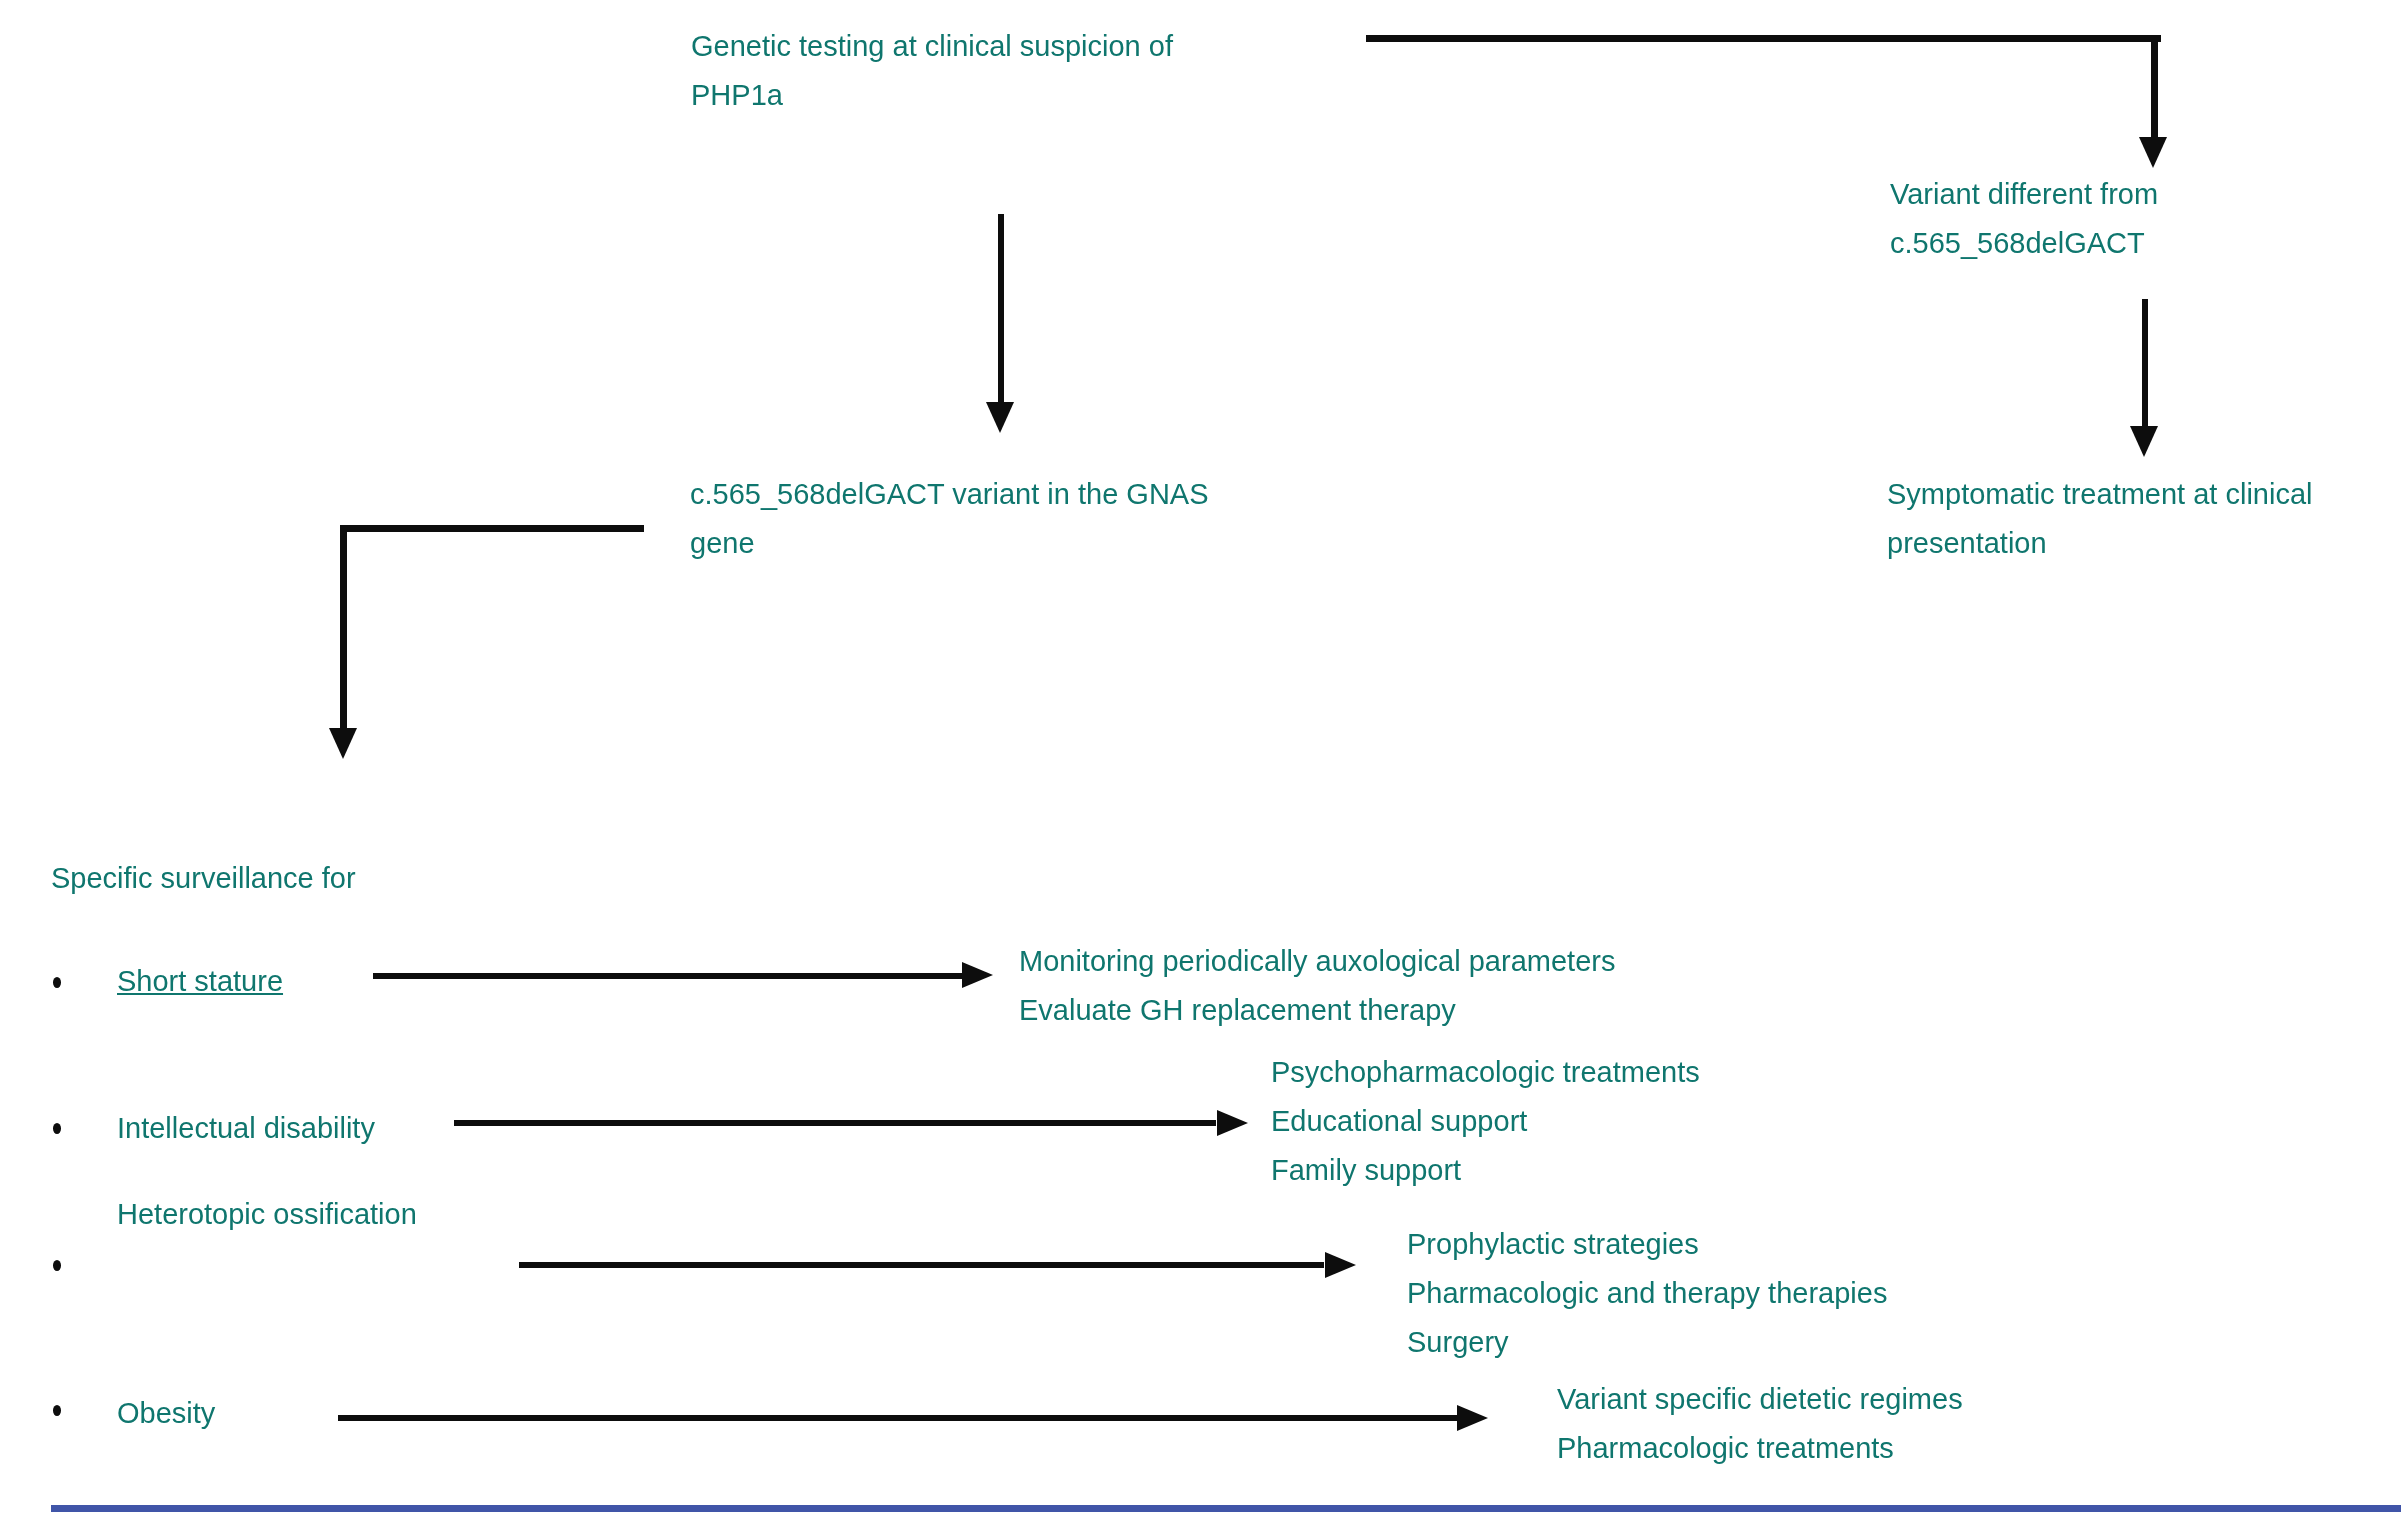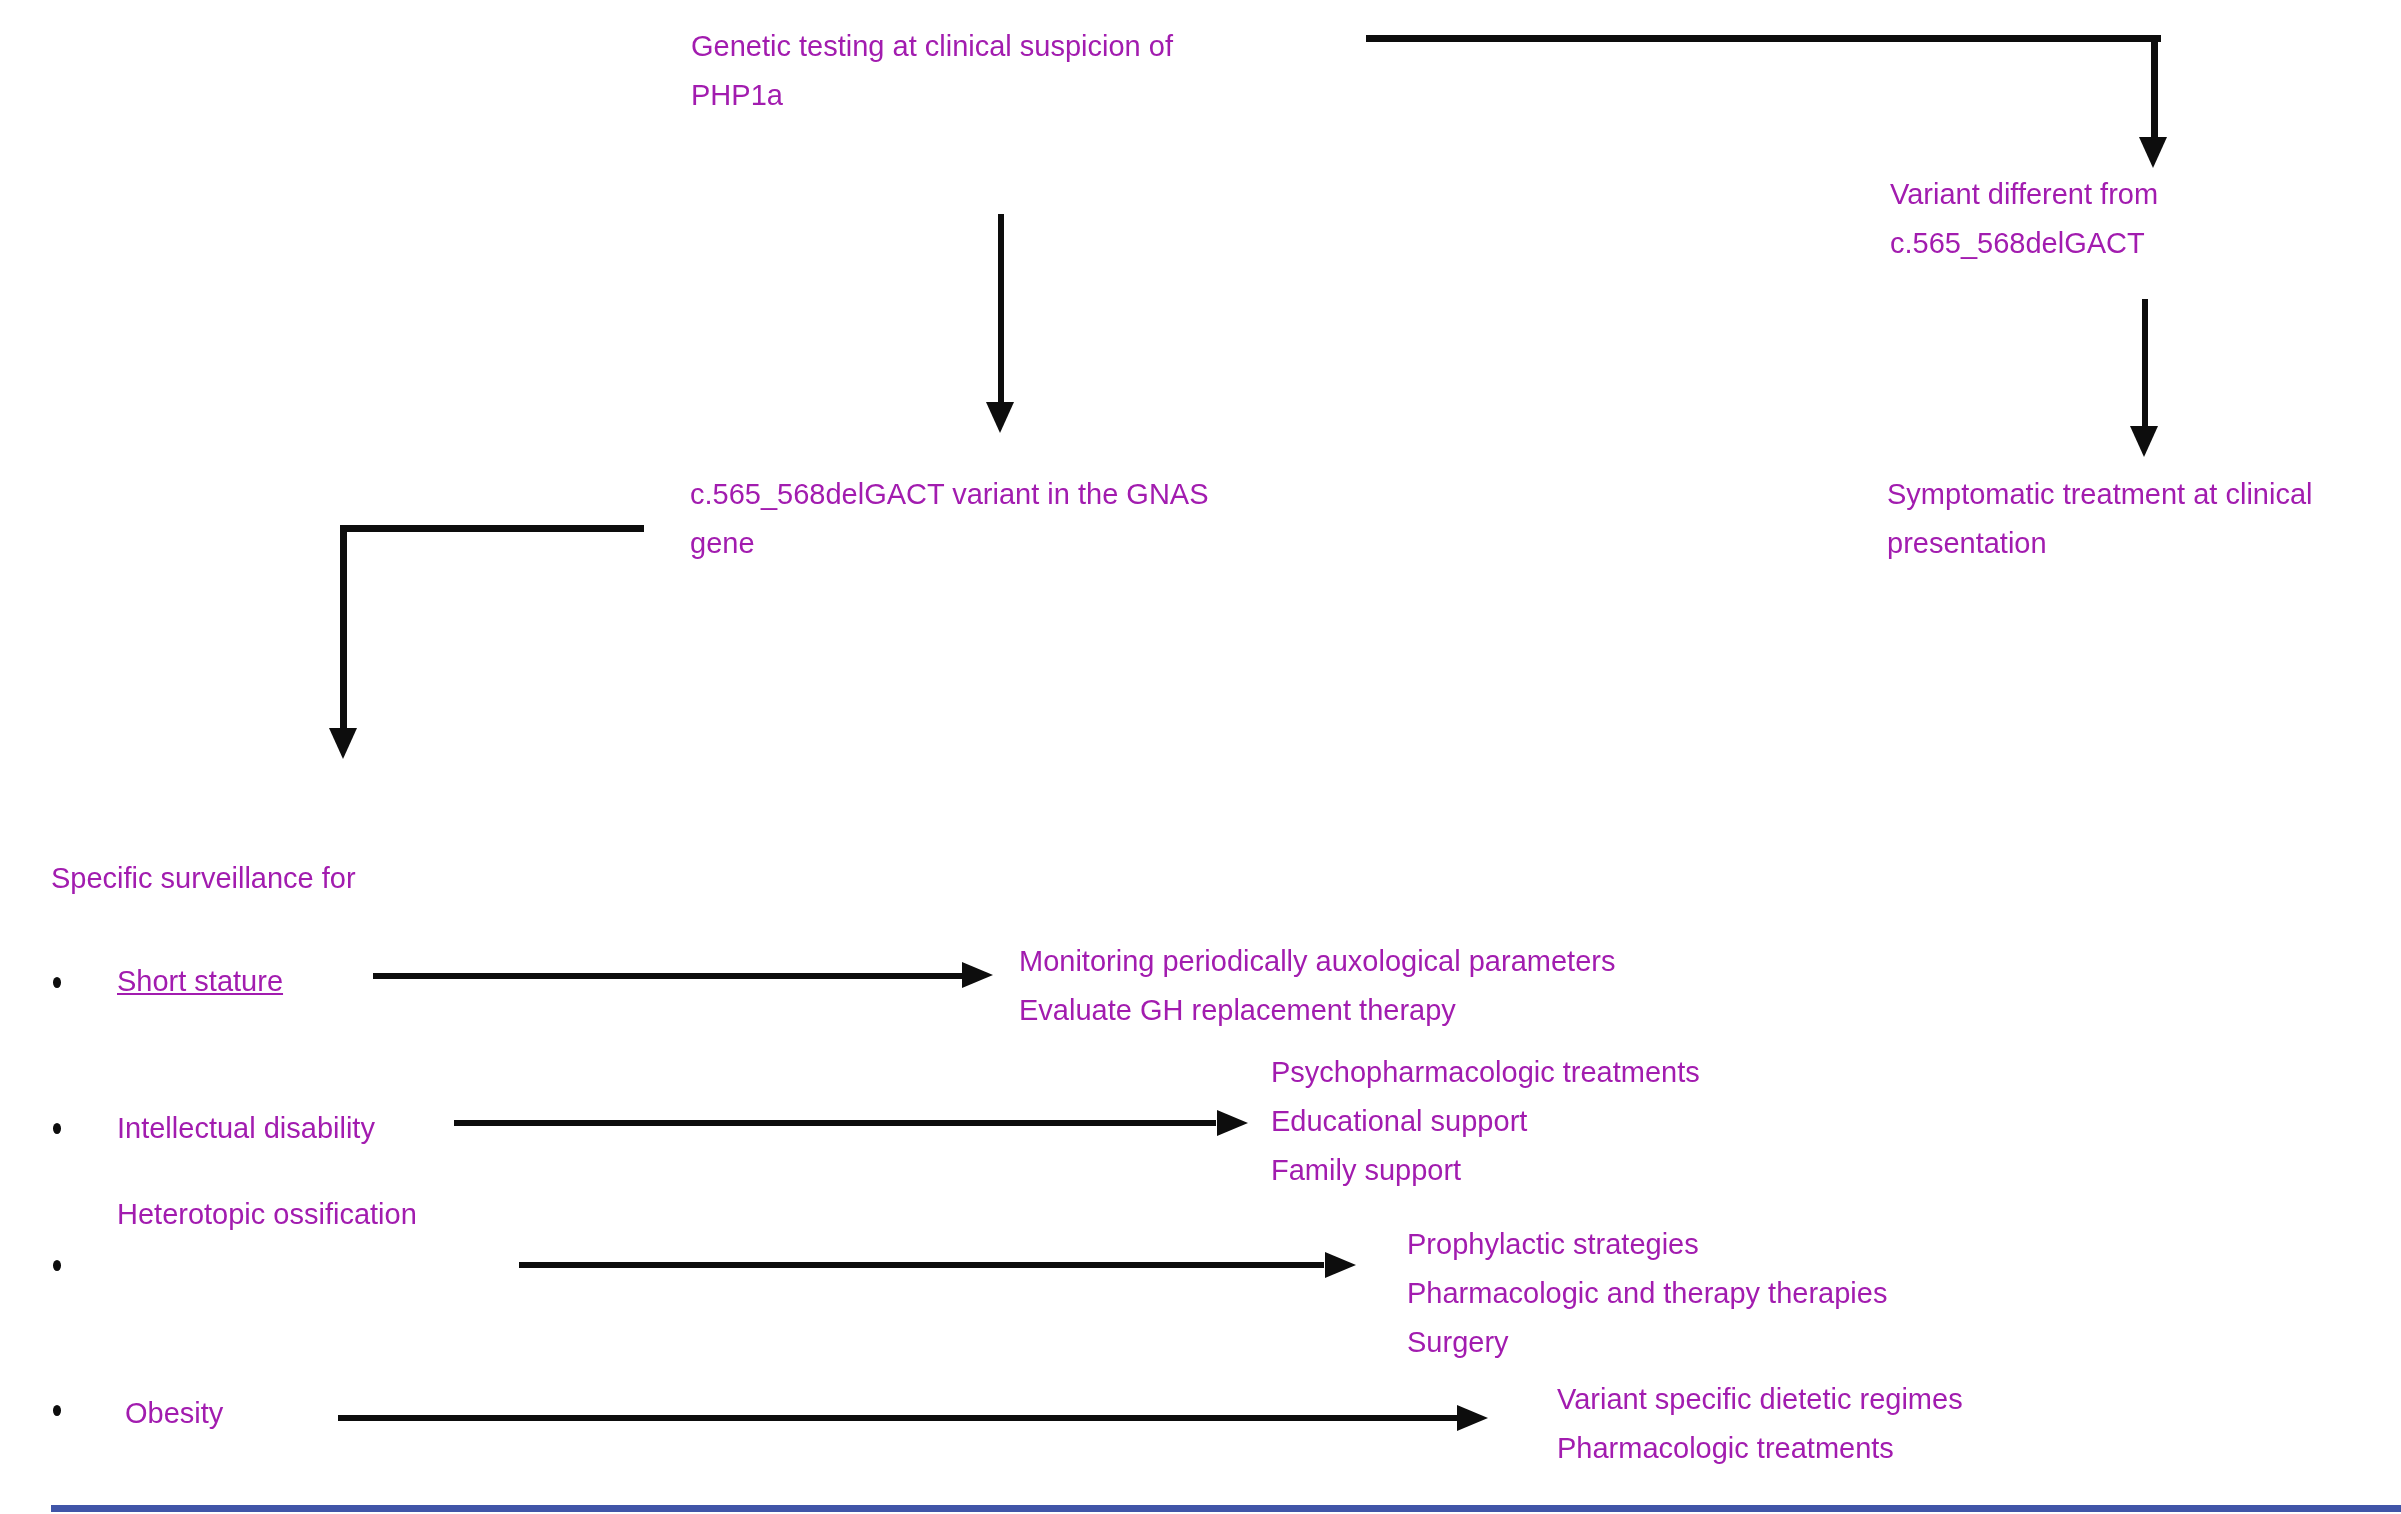--- a/index.html
+++ b/index.html
@@ -10,21 +10,21 @@
     background: #ffffff;
     font-family: "Liberation Sans", sans-serif;
     color: #1a1a1a;
     overflow: hidden;
   }
   .txt {
     position: absolute;
     font-size: 29px;
     line-height: 49px;
     white-space: nowrap;
-    color: #a21caf;
+    color: #0f766e;
   }
   .line { position: absolute; background: #0d0d0d; }
   .head-down {
     position: absolute; width: 0; height: 0;
     border-left: 14.4px solid transparent;
     border-right: 14.4px solid transparent;
     border-top: 31px solid #0d0d0d;
   }
   .head-right {
     position: absolute; width: 0; height: 0;
@@ -86,21 +86,21 @@
 
   
   #b2        { left: 53px;   top: 1260px; }
   #l2        { left: 117px;  top: 1190px; }
   #a2-line   { left: 519px;  top: 1262px; width: 805px; height: 6px; }
   #a2-head   { left: 1325px; top: 1252px; }
   #t2        { left: 1407px; top: 1220px; }
 
   
   #b3        { left: 53px;   top: 1405px; }
-  #l3        { left: 125px;  top: 1389px; text-align: right; }
+  #l3        { left: 117px;  top: 1389px; text-align: right; }
   #a3-line   { left: 338px;  top: 1415px; width: 1119px; height: 6px; }
   #a3-head   { left: 1457px; top: 1405px; }
   #t3        { left: 1557px; top: 1375px; }
 </style>
 </head>
 <body>
 
 <div id="canvas">
 
   <div class="txt" id="n-genetic">

